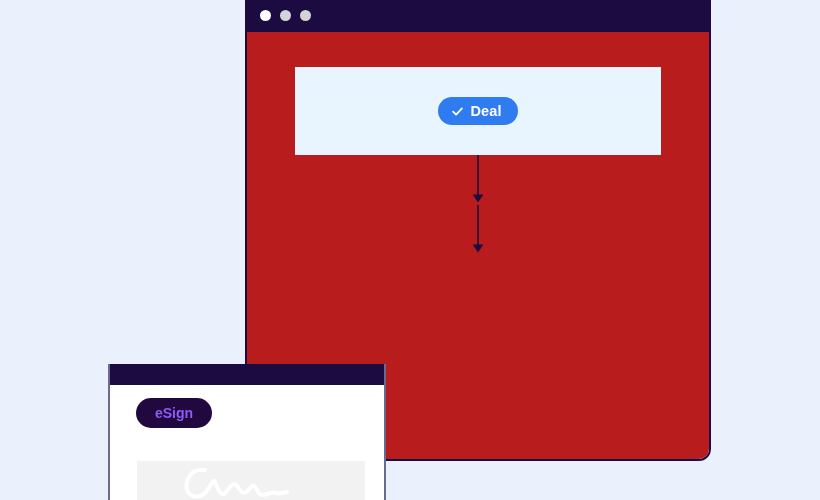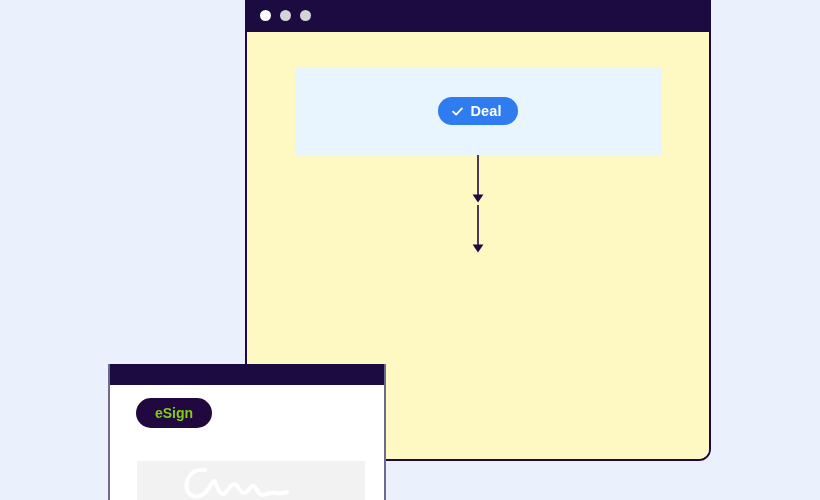--- a/index.html
+++ b/index.html
@@ -48,21 +48,21 @@
     height: 11px;
     border-radius: 50%;
   }
   .dot-1 { background: #ffffff; }
   .dot-2 { background: #d4d4d8; }
   .dot-3 { background: #d4d4d8; }
 
   .window-main-body {
     position: relative;
     height: 428px;
-    background: #fef9c3;
+    background: #b91c1c;
     padding-top: 35px;
     box-sizing: border-box;
   }
 
   
   .flow {
     position: relative;
     display: flex;
     flex-direction: column;
     align-items: center;
@@ -130,21 +130,21 @@
     position: relative;
     padding: 13px 0 0 0;
     height: 127px;
     box-sizing: border-box;
   }
   .pill-esign {
     display: inline-flex;
     align-items: center;
     justify-content: center;
     background: #21093f;
-    color: #84cc16;
+    color: #8b5cf6;
     border-radius: 999px;
     padding: 8px 19px;
     font-size: 14px;
     font-weight: bold;
     line-height: 1;
     margin-left: 26px;
     border: none;
     cursor: pointer;
   }
   .signature-box {

